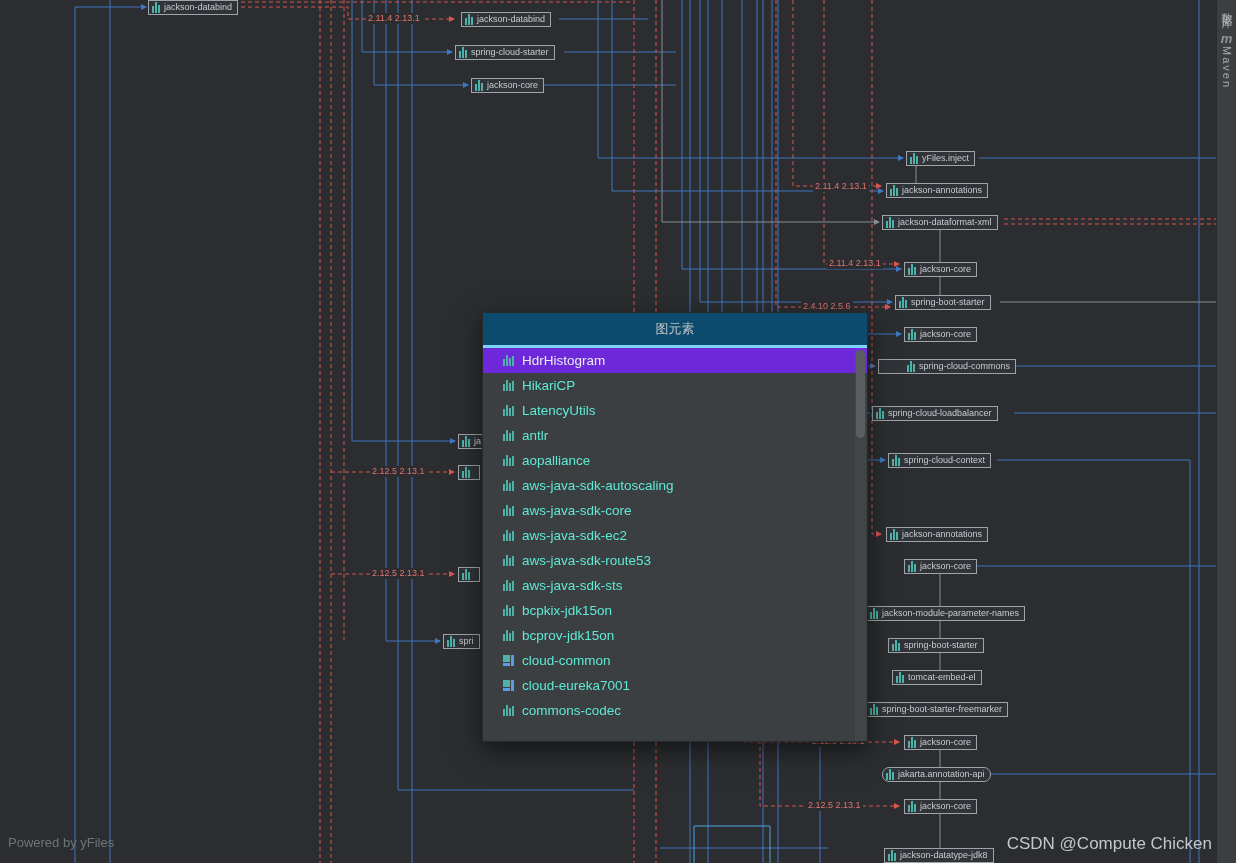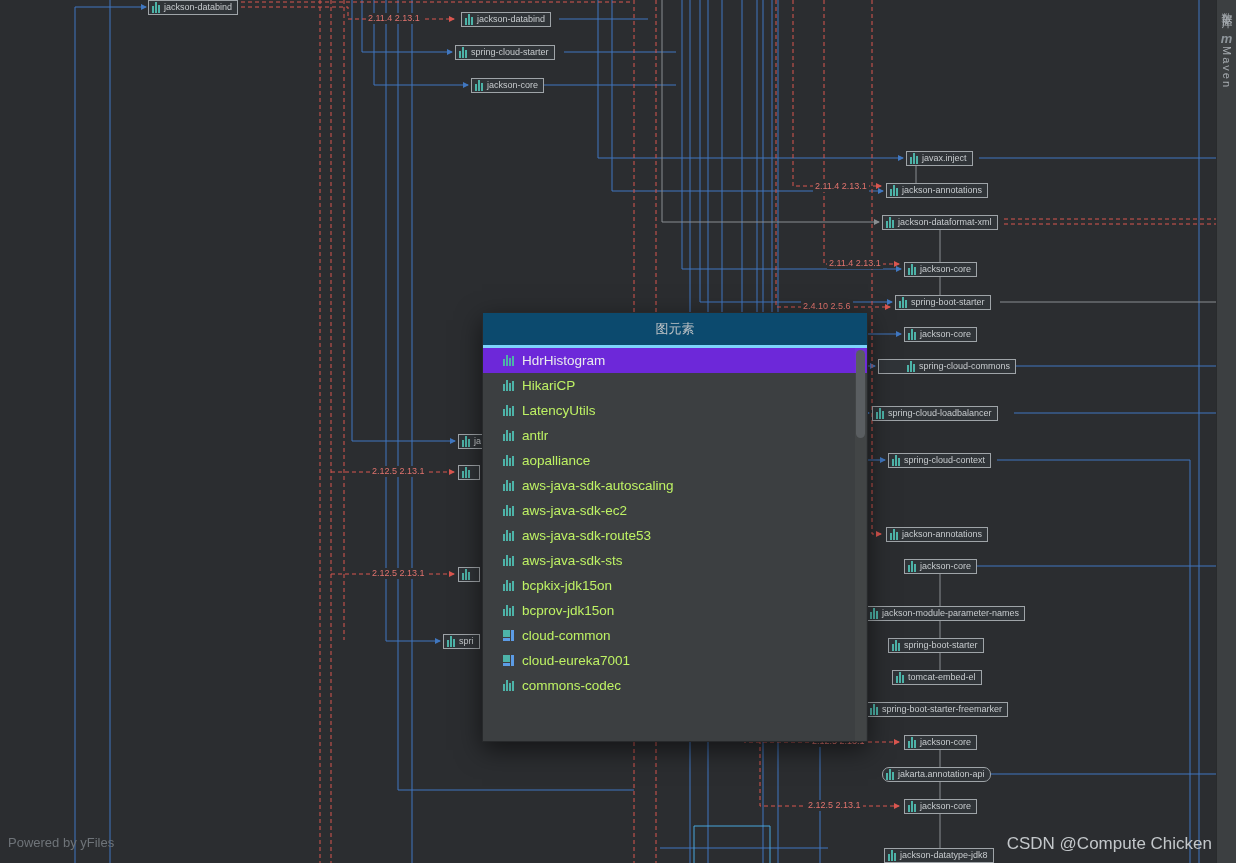--- a/index.html
+++ b/index.html
@@ -28,21 +28,21 @@
     z-index:10;display:flex;flex-direction:column;overflow:hidden;
   }
   .popup-title{
     height:32px;flex:none;background:#0c4a6e;border-bottom:3px solid #7dd3fc;
     display:flex;align-items:center;justify-content:center;
     font-size:13px;color:#bfc3c6;
   }
   .popup-list{flex:1;position:relative;overflow:hidden;}
   .row{
     height:25px;display:flex;align-items:center;gap:7px;
-    padding-left:19px;font-size:13.5px;color:#bef264;white-space:nowrap;
+    padding-left:19px;font-size:13.5px;color:#5eead4;white-space:nowrap;
   }
   .row.selected{background:#6d28d9;color:#e9ebee;}
   .row-ico{display:inline-flex;flex:none;}
   .scroll-track{position:absolute;right:1px;top:0;width:11px;height:100%;background:rgba(255,255,255,.03);}
   .scroll-thumb{position:absolute;right:1px;top:2px;width:9px;height:88px;background:#5a5e61;border-radius:5px;}
   
   .stripe{
     position:absolute;right:0;top:0;width:20px;height:863px;
     background:#3c3f41;border-left:1px solid #292b2d;box-sizing:border-box;
     z-index:11;display:flex;flex-direction:column;align-items:center;
@@ -195,21 +195,21 @@
         <span>jackson-core</span>
       </div>
       <div class="node" style="left: 906px; top: 151px;">
         <span>
           <svg width="9" height="11" viewBox="0 0 9 11">
             <rect x="0" y="4" width="2" height="7" fill="#4db3a8"></rect>
             <rect x="3" y="0" width="2" height="11" fill="#4db3a8"></rect>
             <rect x="6" y="3" width="2" height="8" fill="#4db3a8"></rect>
           </svg>
         </span>
-        <span>javax.inject</span>
+        <span>yFiles.inject</span>
       </div>
       <div class="node" style="left: 886px; top: 183px;">
         <span>
           <svg width="9" height="11" viewBox="0 0 9 11">
             <rect x="0" y="4" width="2" height="7" fill="#4db3a8"></rect>
             <rect x="3" y="0" width="2" height="11" fill="#4db3a8"></rect>
             <rect x="6" y="3" width="2" height="8" fill="#4db3a8"></rect>
           </svg>
         </span>
         <span>jackson-annotations</span>
@@ -493,20 +493,31 @@
       <div class="row">
         <span class="row-ico">
           <svg width="13" height="13" viewBox="0 0 13 13">
             <rect x="1" y="5" width="2" height="7" fill="#4db3a8"></rect>
             <rect x="4" y="1" width="2" height="11" fill="#4db3a8"></rect>
             <rect x="7" y="4" width="2" height="8" fill="#4db3a8"></rect>
             <rect x="10" y="2" width="2" height="10" fill="#4db3a8"></rect>
           </svg>
         </span>
         <span>aws-java-sdk-autoscaling</span>
+      </div>
+      <div class="row">
+        <span class="row-ico">
+          <svg width="13" height="13" viewBox="0 0 13 13">
+            <rect x="1" y="5" width="2" height="7" fill="#4db3a8"></rect>
+            <rect x="4" y="1" width="2" height="11" fill="#4db3a8"></rect>
+            <rect x="7" y="4" width="2" height="8" fill="#4db3a8"></rect>
+            <rect x="10" y="2" width="2" height="10" fill="#4db3a8"></rect>
+          </svg>
+        </span>
+        <span>aws-java-sdk-core</span>
       </div>
       <div class="row">
         <span class="row-ico">
           <svg width="13" height="13" viewBox="0 0 13 13">
             <rect x="1" y="5" width="2" height="7" fill="#4db3a8"></rect>
             <rect x="4" y="1" width="2" height="11" fill="#4db3a8"></rect>
             <rect x="7" y="4" width="2" height="8" fill="#4db3a8"></rect>
             <rect x="10" y="2" width="2" height="10" fill="#4db3a8"></rect>
           </svg>
         </span>

